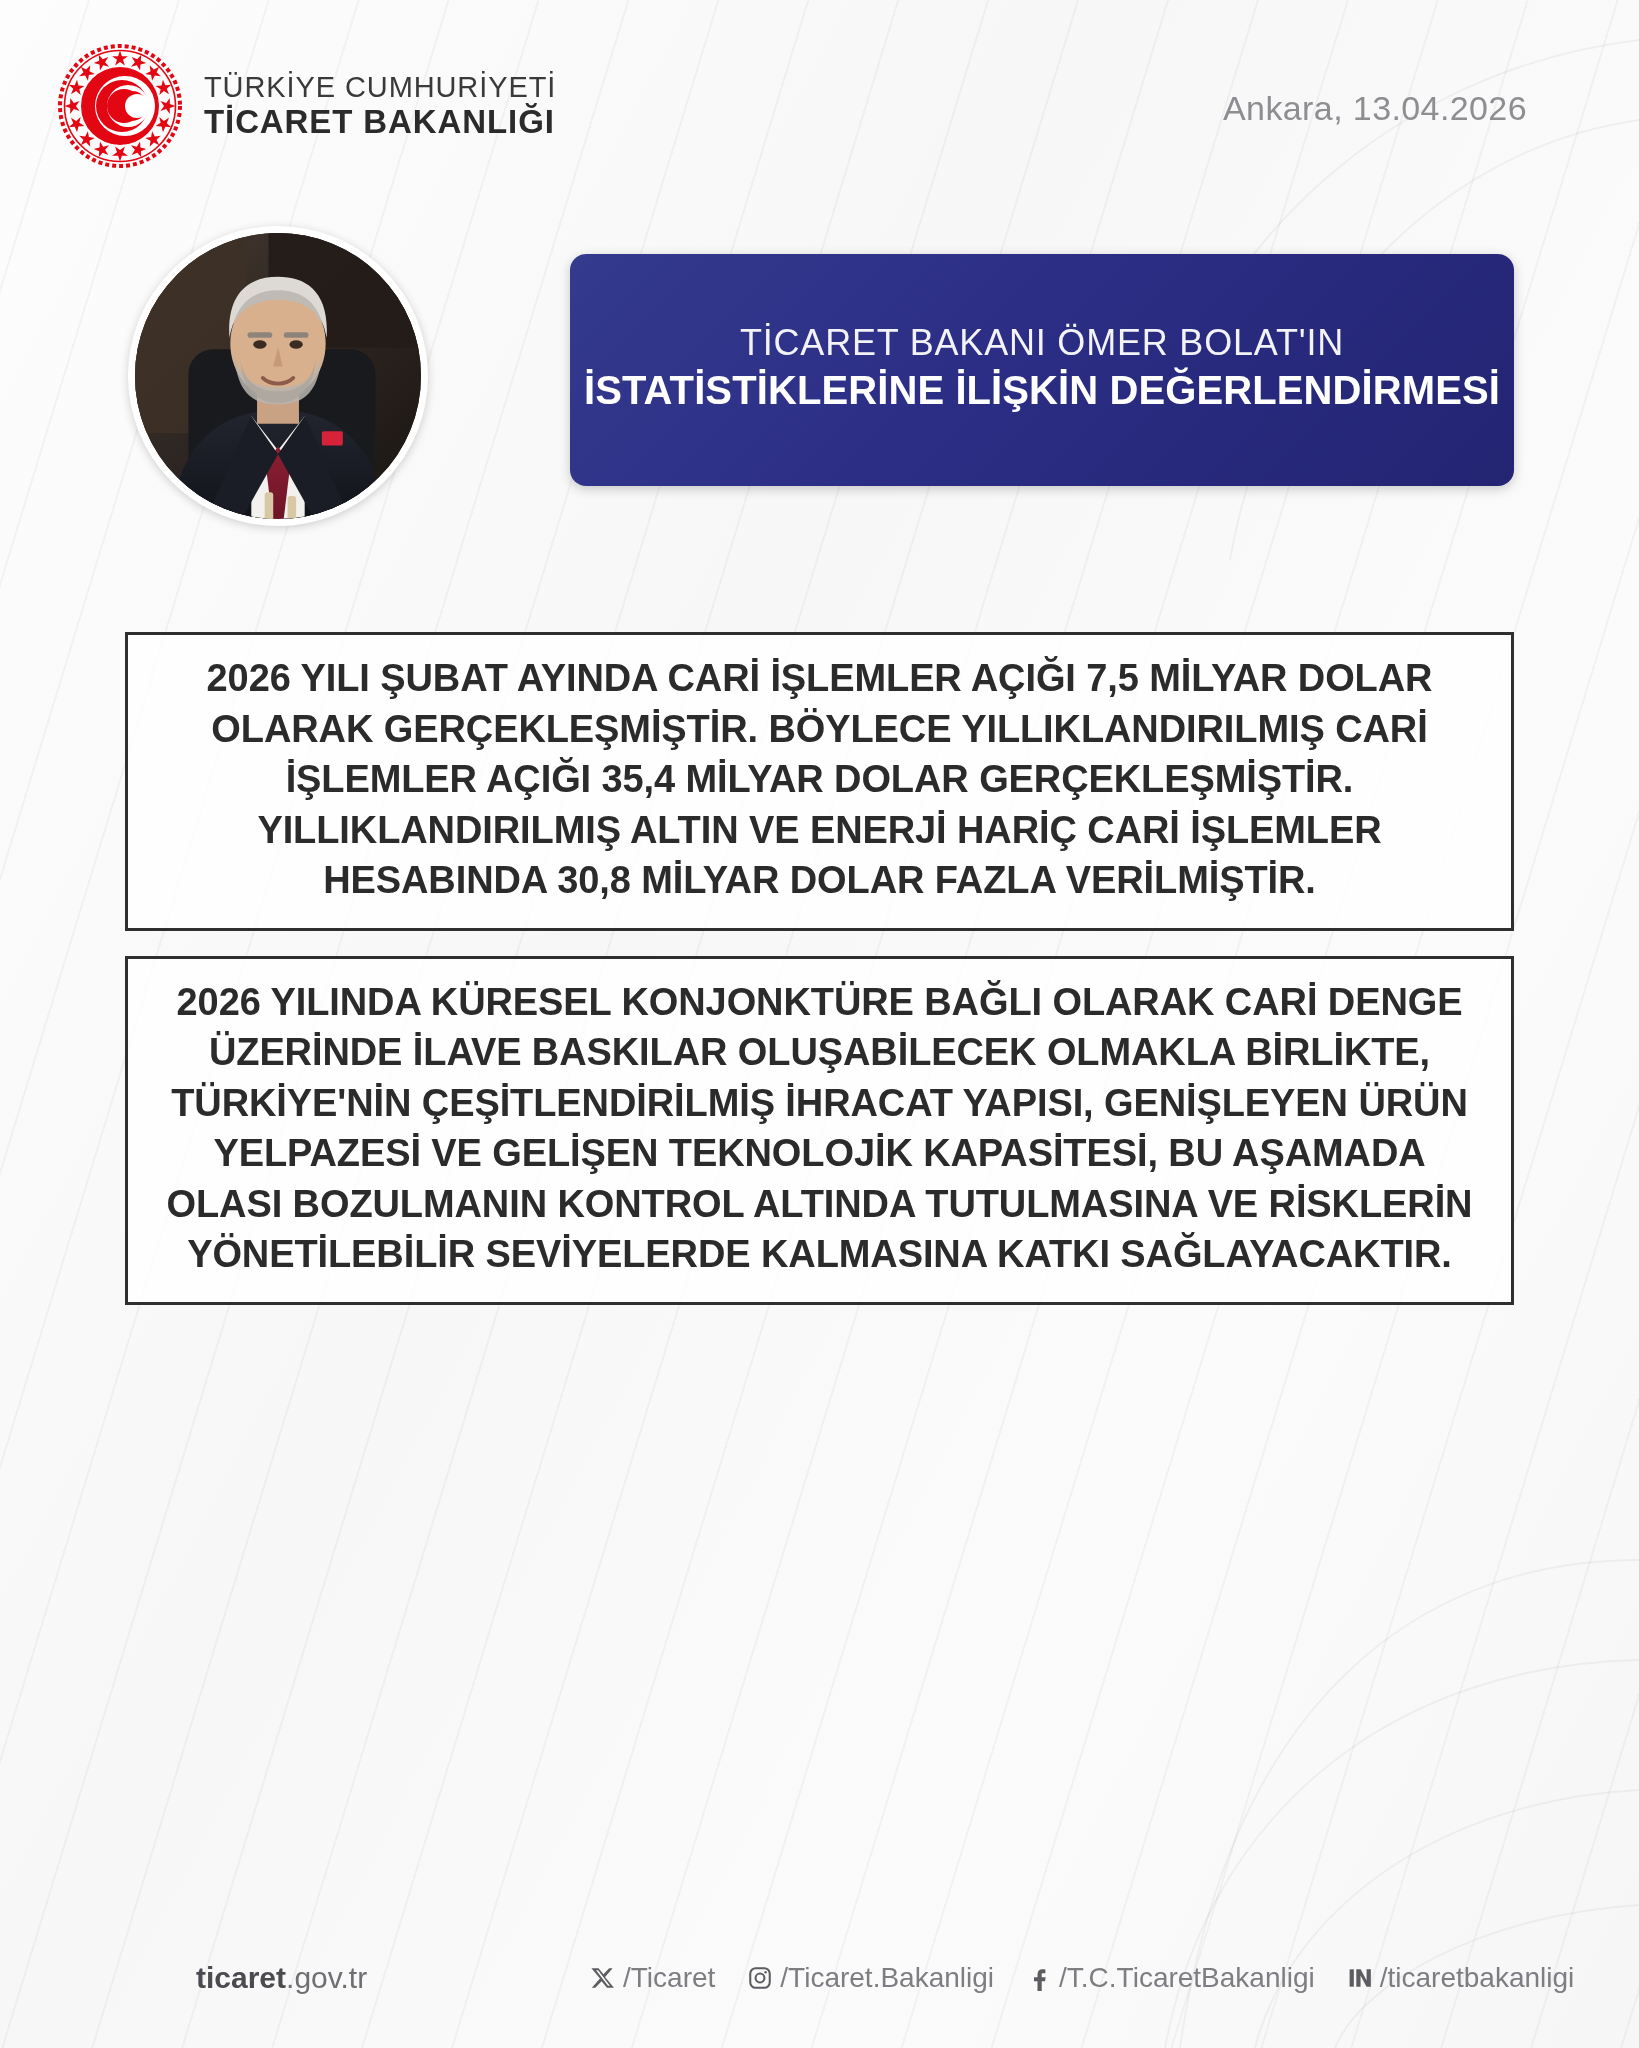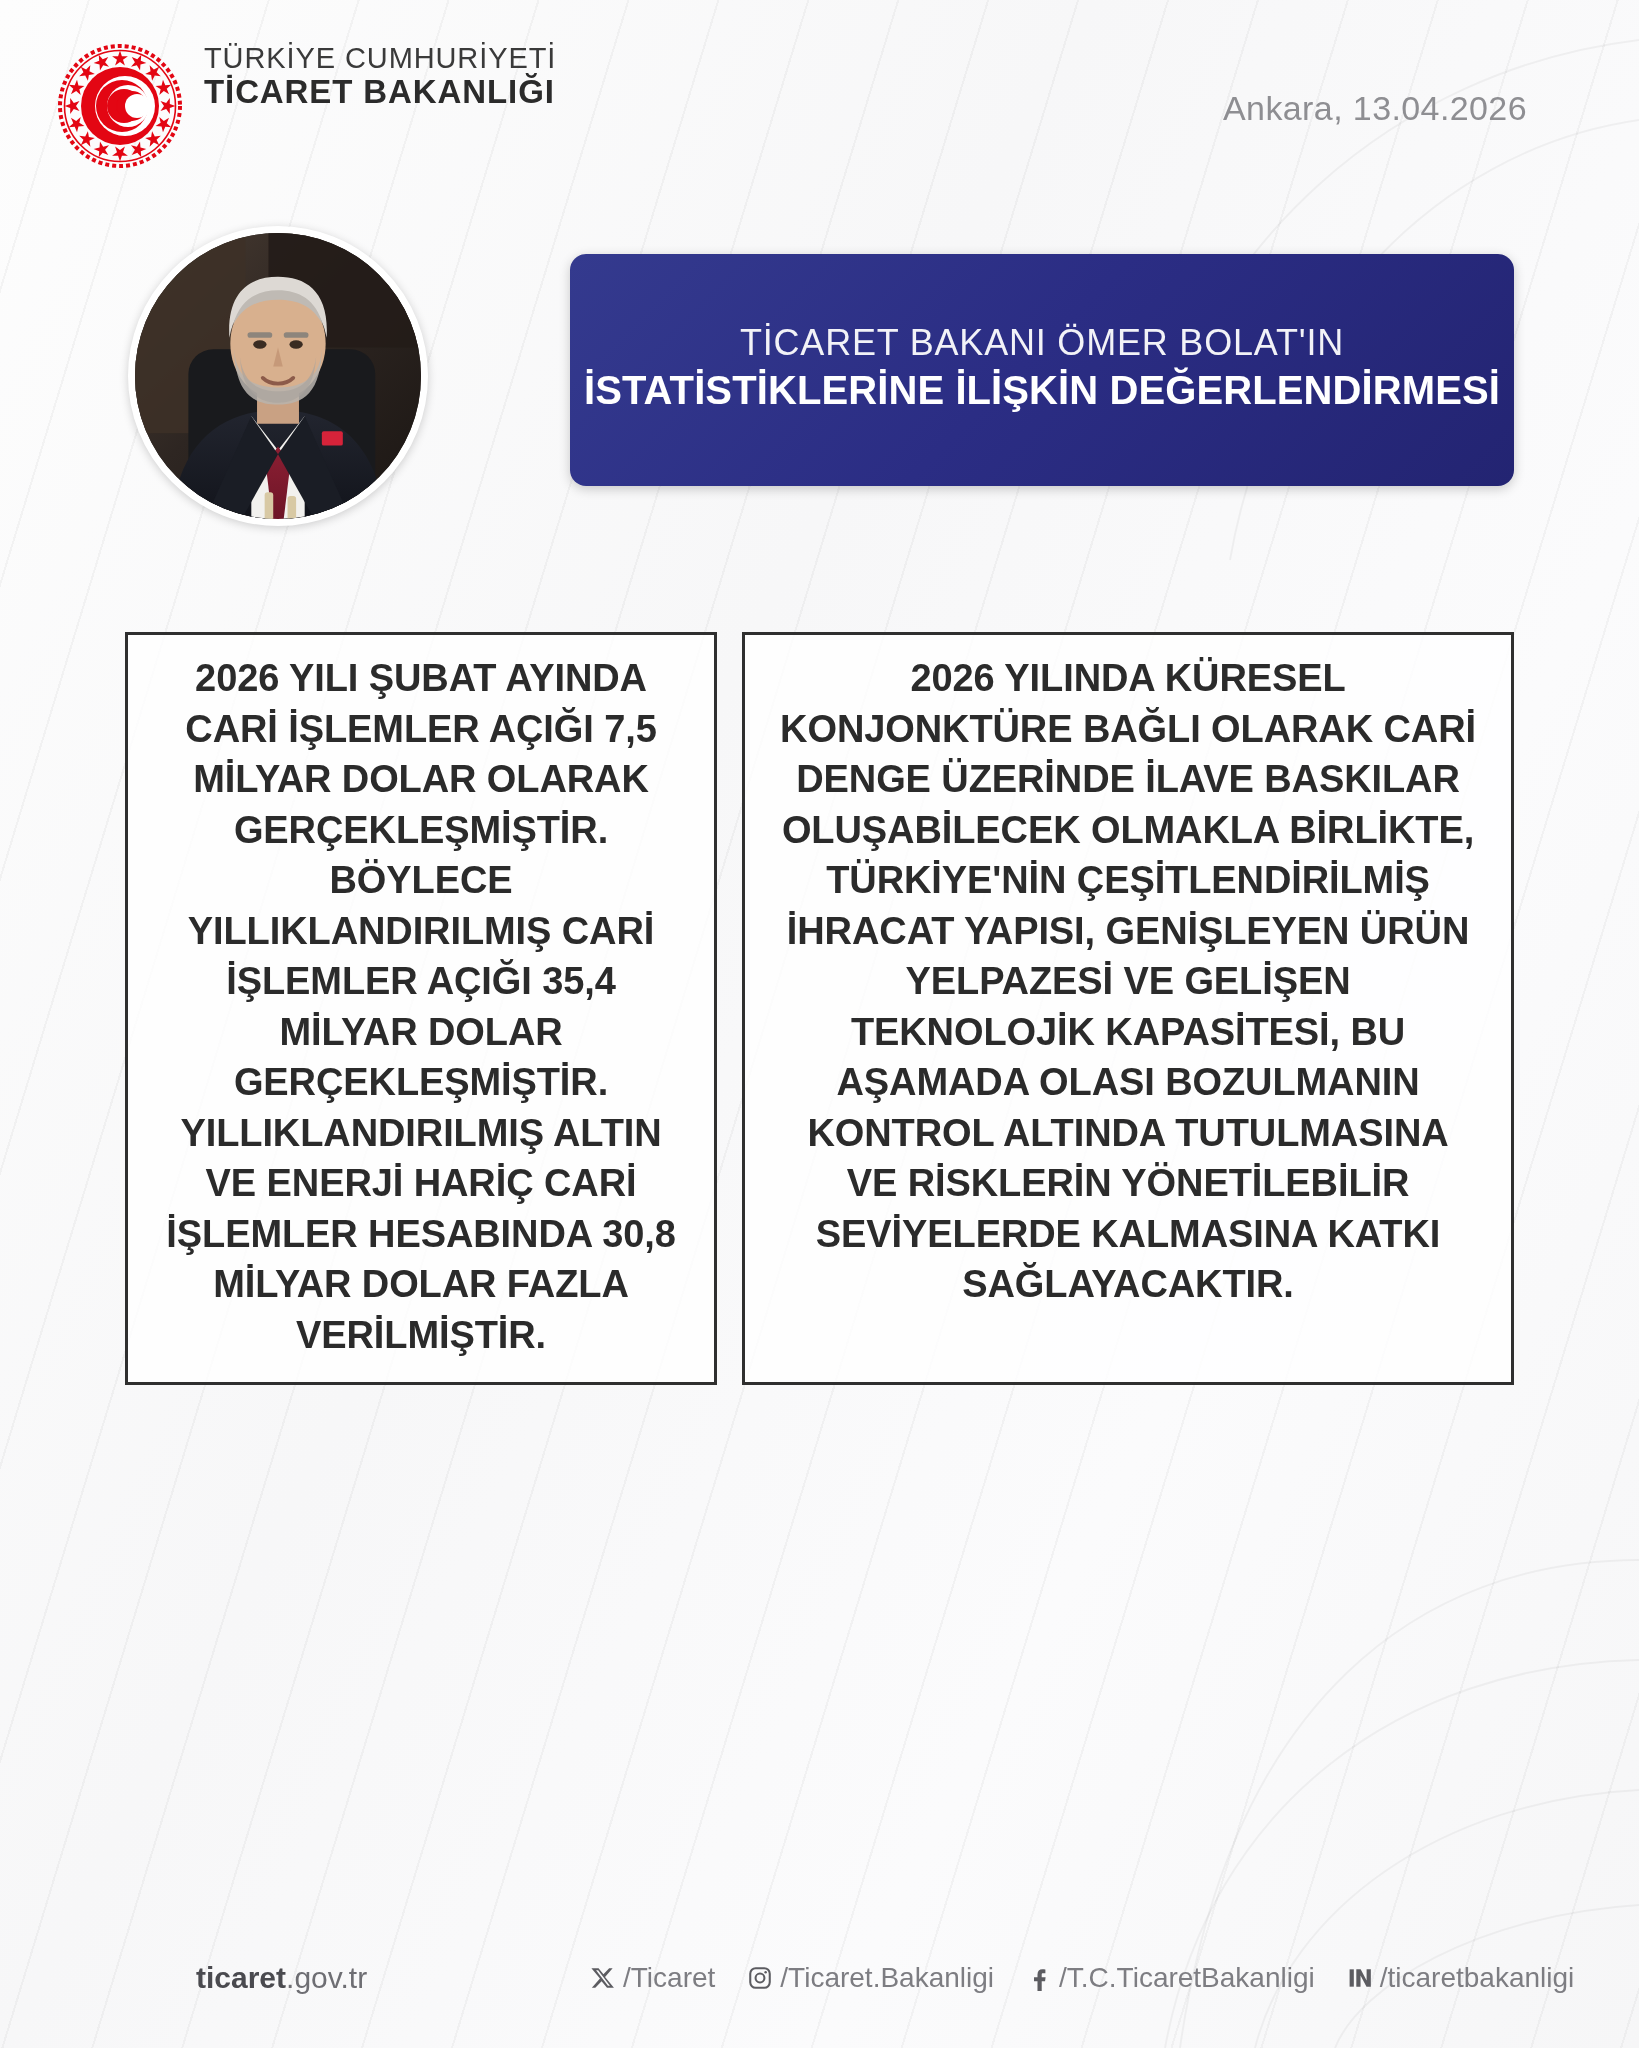--- a/index.html
+++ b/index.html
@@ -36,21 +36,21 @@
   }
   #bg-curves { position:absolute; inset:0; z-index:2; }
 
   
   #header {
     position:absolute; top:0; left:0; width:100%; height:200px;
     z-index:5;
   }
   #logo-block {
     position:absolute; left:56px; top:42px;
-    display:flex; gap:20px;
+    display:flex; align-items:center; gap:20px;
   }
   #emblem { width:128px; height:128px; display:block; }
   #ministry-text { line-height:1.12; }
   #ministry-line1 {
     font-size:29px; letter-spacing:.9px; color:#3a3a3a; font-weight:400;
     white-space:nowrap;
   }
   #ministry-line2 {
     font-size:33px; letter-spacing:.9px; color:#2b2b2b; font-weight:700;
     white-space:nowrap;
@@ -93,21 +93,21 @@
     color:#ffffff; font-size:40px; font-weight:700;
     letter-spacing:.1px; text-align:center; line-height:1.2;
     white-space:nowrap;
   }
   #banner-line2 { margin-top:6px; }
 
   
   #statements {
     position:absolute; left:125px; top:632px;
     width:1389px; z-index:6;
-    display:flex; flex-direction:row; gap:25px;
+    display:flex; flex-direction:column; gap:25px;
   }
   .stmt-box {
     border:3px solid #2f2f2f;
     background:rgba(255,255,255,.80);
     padding:18px 34px 22px;
     text-align:center;
   }
   .stmt-box p {
     color:#2b2b2b;
     font-weight:700;

